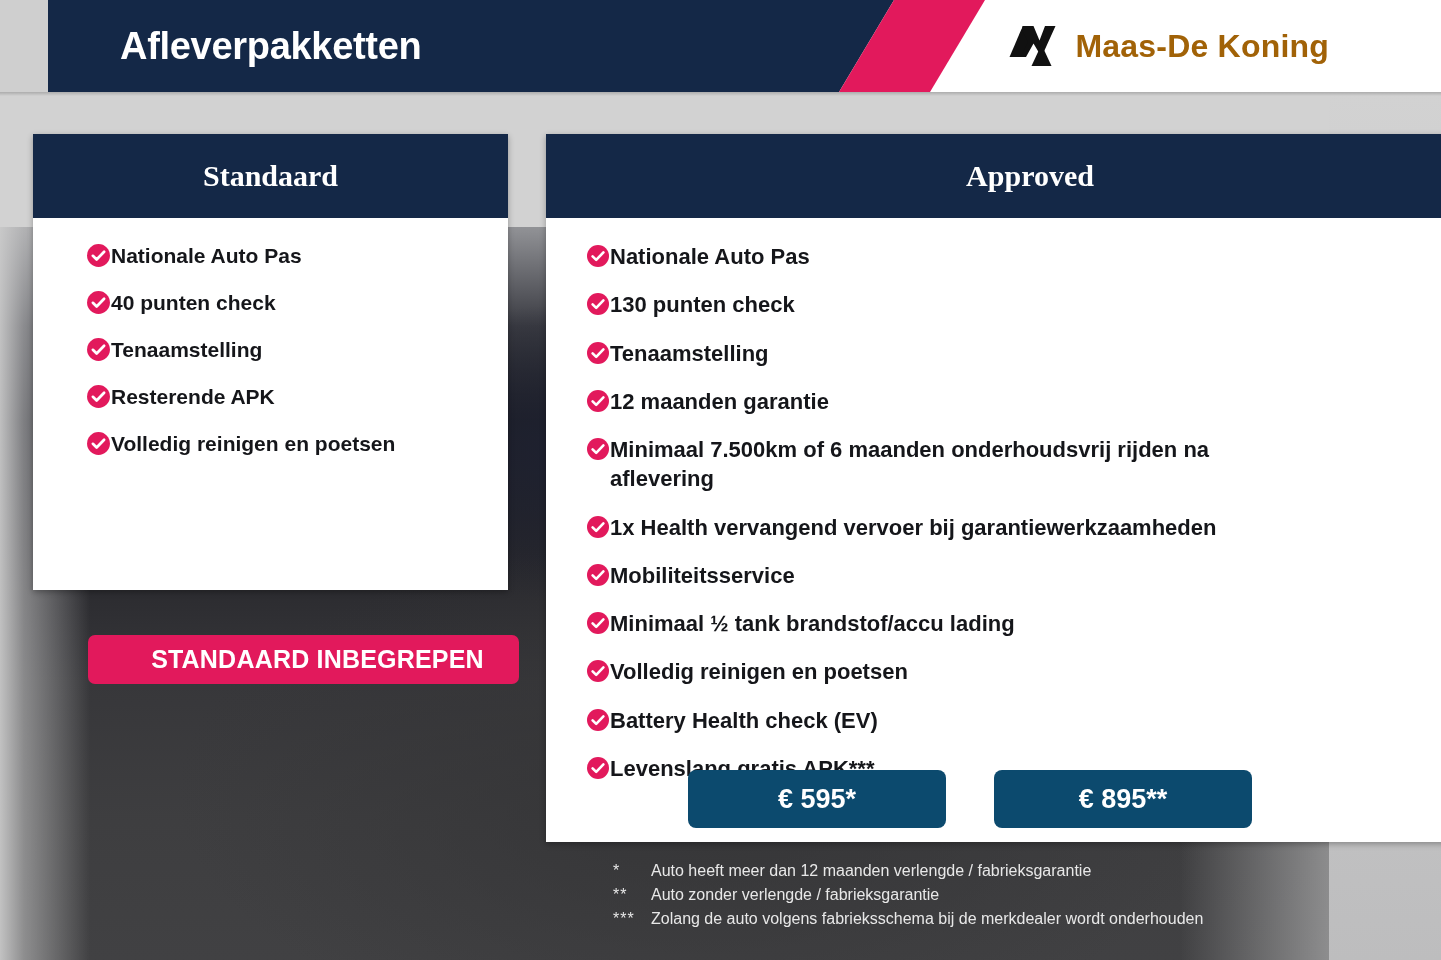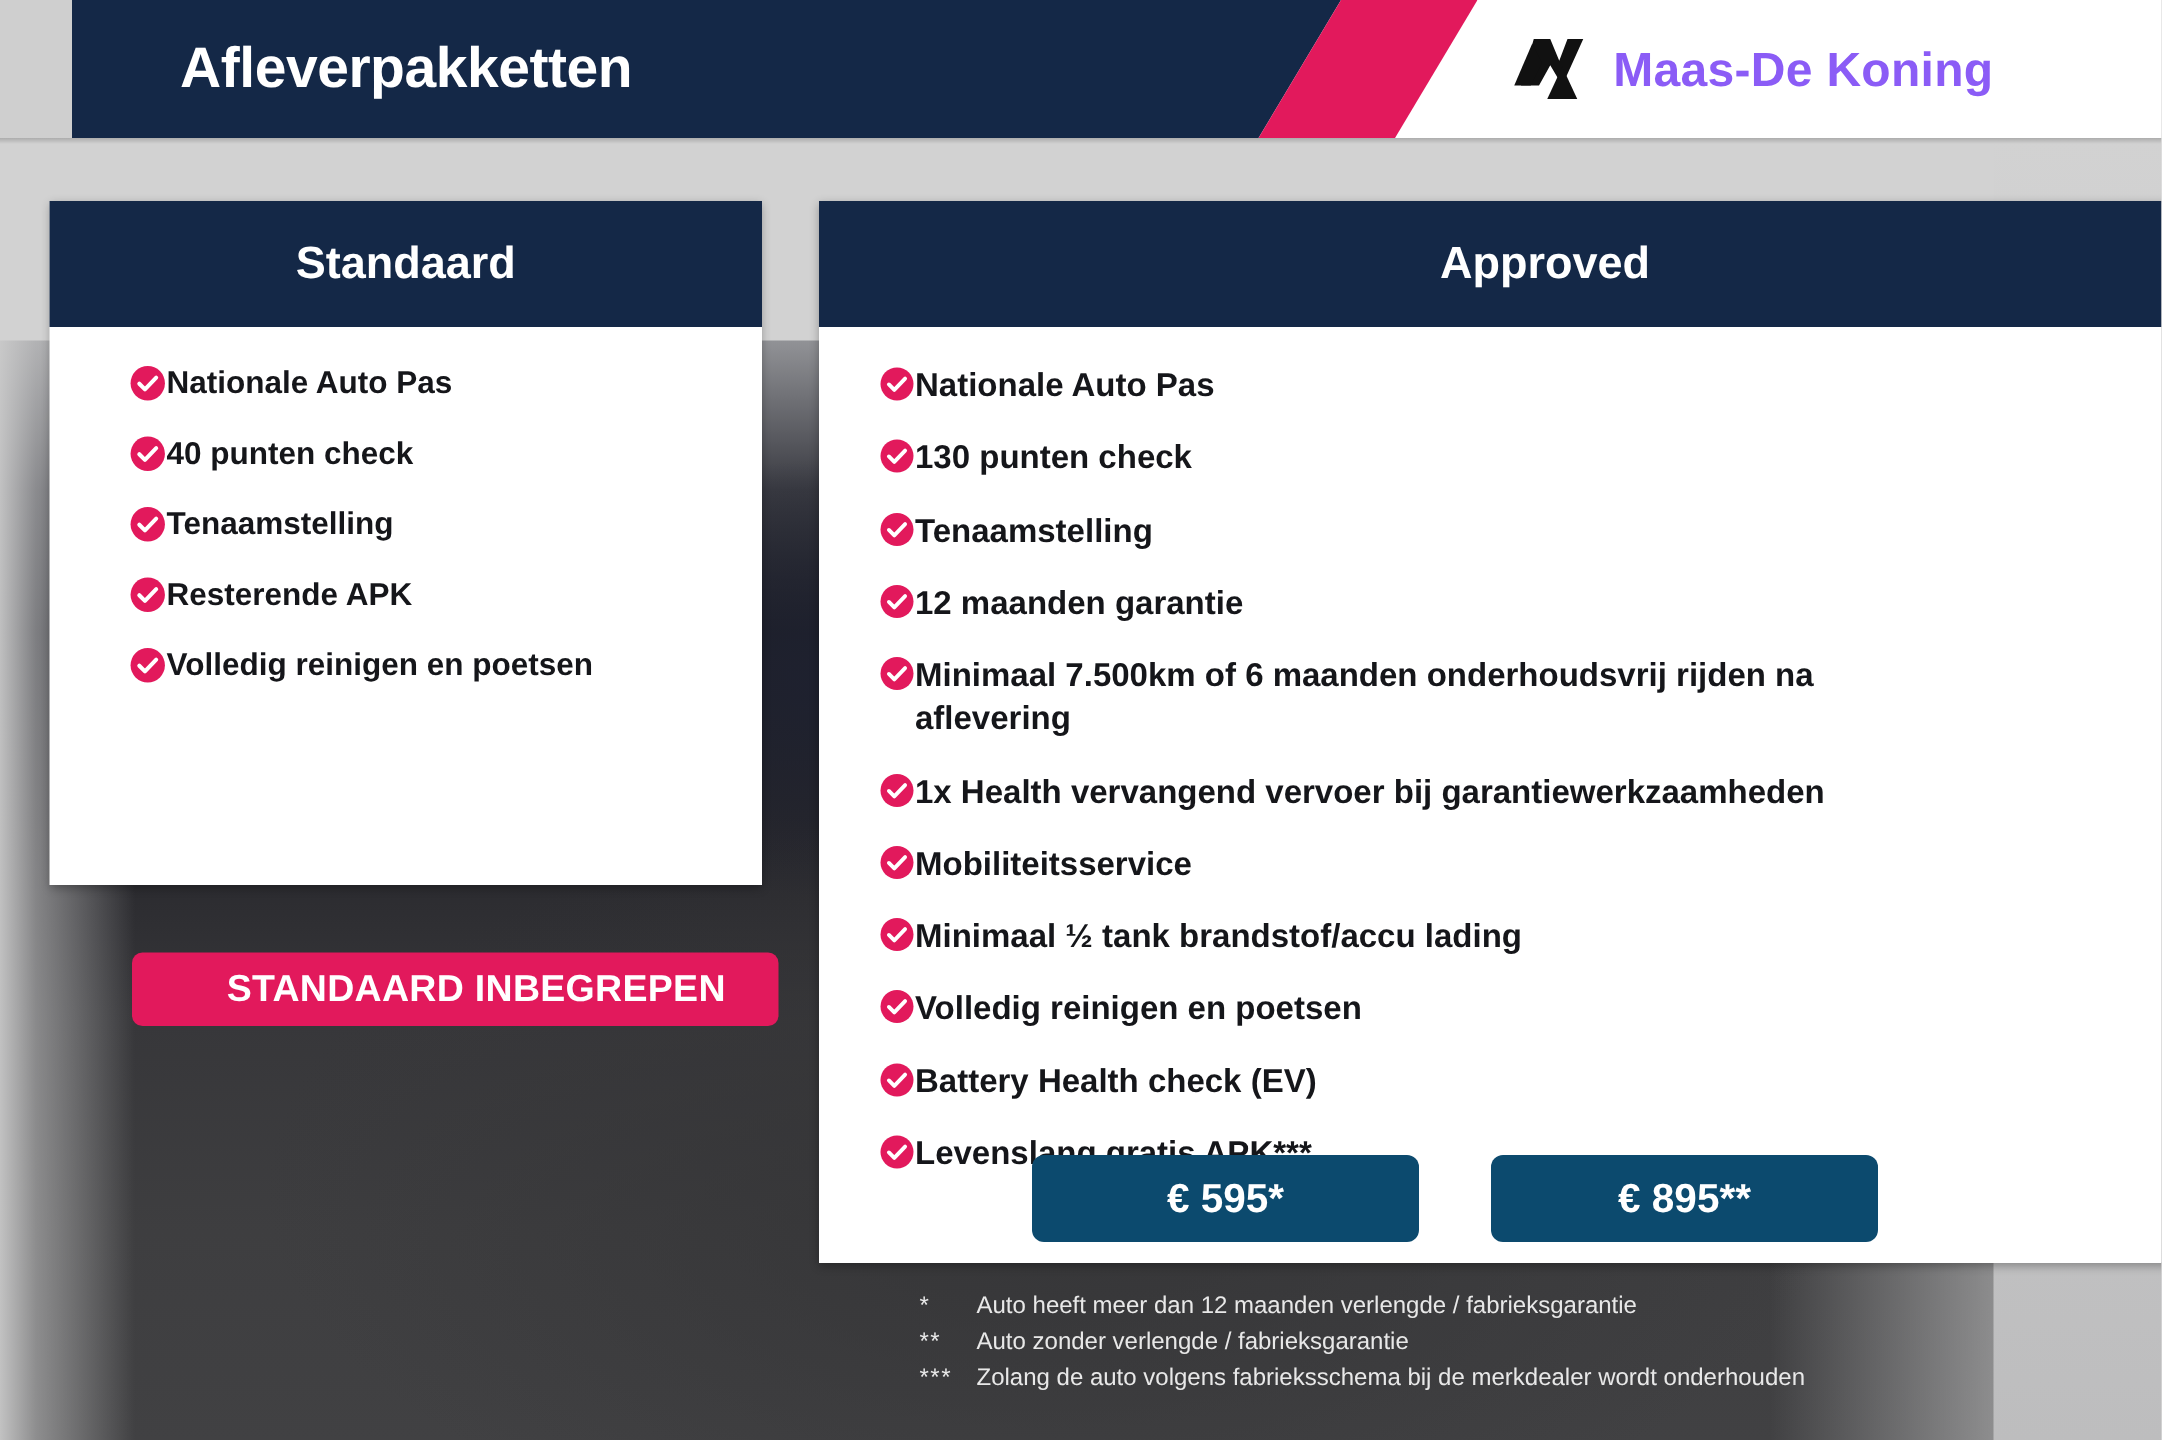--- a/index.html
+++ b/index.html
@@ -97,21 +97,21 @@
     z-index: 3;
   }
   .brand {
     position: absolute;
     right: 160px; top: 0; height: 92px;
     display: flex; align-items: center; gap: 14px;
     z-index: 3;
   }
   .brand-mark { width: 54px; height: 44px; display:block; }
   .brand-name {
-    color: #8b5cf6;
+    color: #a16207;
     font-size: 32px;
     font-weight: bold;
     letter-spacing: 0.2px;
     white-space: nowrap;
   }
   .header-shadow {
     position:absolute; left:0; top:92px; width:1441px; height:4px;
     background: linear-gradient(to bottom, rgba(0,0,0,0.18), rgba(0,0,0,0));
     z-index: 4;
   }
@@ -122,20 +122,21 @@
     background: #ffffff;
     box-shadow: 0 2px 6px rgba(0,0,0,0.30);
   }
   .card-head {
     background: #142847;
     display: flex;
     align-items: center;
     justify-content: center;
     color: #ffffff;
     font-weight: bold;
+    font-family: Liberation Serif, serif;
   }
 
   #card-standaard { left: 33px; top: 134px; width: 475px; height: 456px; }
   #card-standaard .card-head { height: 84px; font-size: 30px; }
   #card-approved  { left: 546px; top: 134px; width: 968px; height: 708px; }
   #card-approved  .card-head { height: 84px; font-size: 30px; }
 
   .feature-list { list-style: none; }
   #standaard-list { margin: 24px 0 0 53px; }
   #approved-list  { margin: 24px 0 0 40px; }

